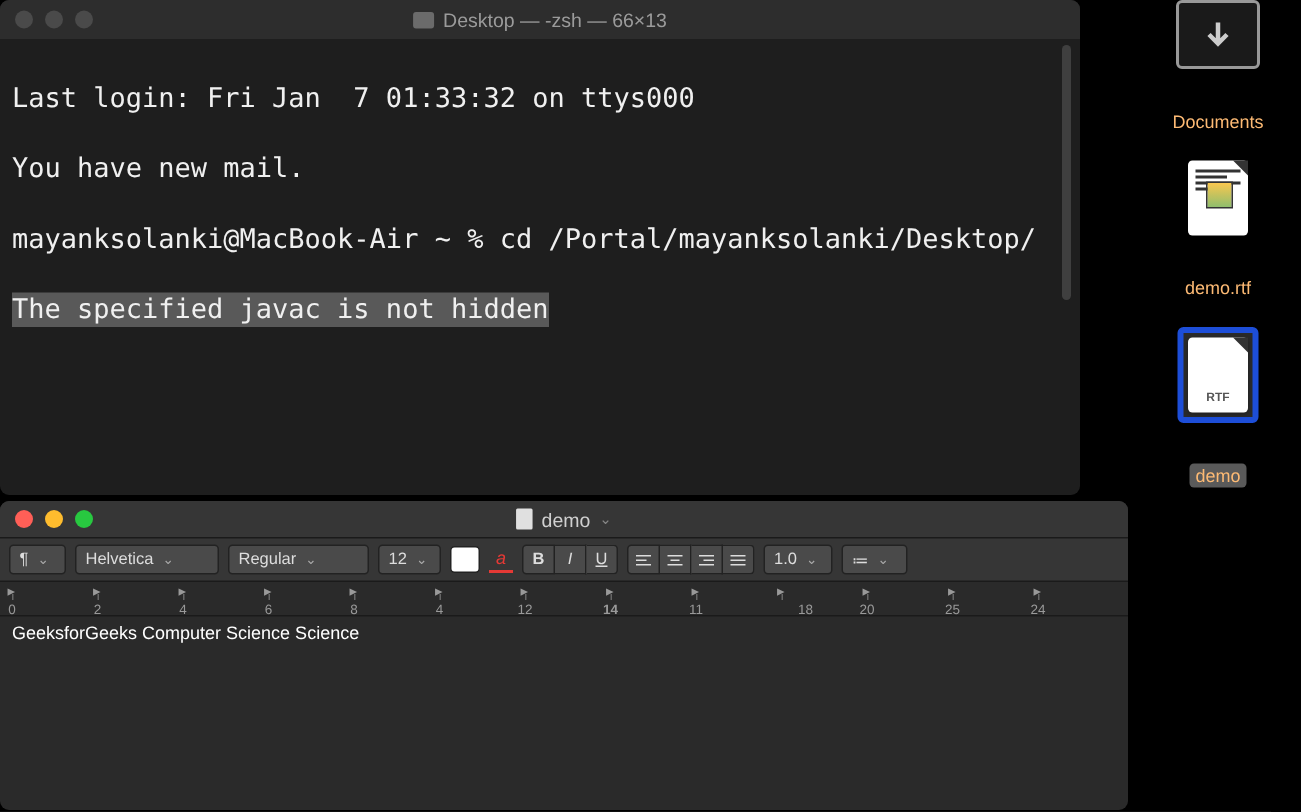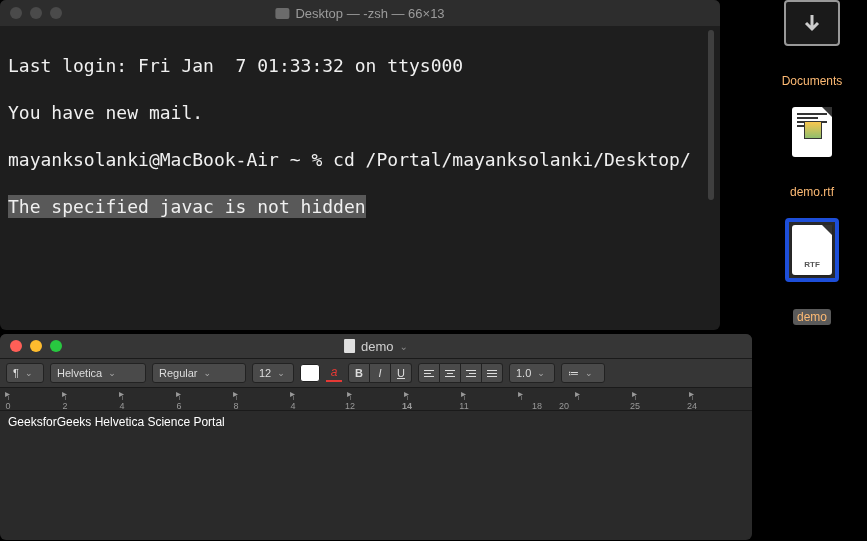--- a/index.html
+++ b/index.html
@@ -478,32 +478,32 @@
         <span class="ruler-tab" style="left: 404px;">▸</span>
         <span class="ruler-num" style="left: 407px; font-weight: bold;">14</span>
         <span class="ruler-tick" style="left: 407px;"></span>
         <span class="ruler-tab" style="left: 461px;">▸</span>
         <span class="ruler-num" style="left: 464px;">11</span>
         <span class="ruler-tick" style="left: 464px;"></span>
         <span class="ruler-tab" style="left: 518px;">▸</span>
         <span class="ruler-num" style="left: 521px; margin-left: 16px;">18</span>
         <span class="ruler-tick" style="left: 521px;"></span>
         <span class="ruler-tab" style="left: 575px;">▸</span>
-        <span class="ruler-num" style="left: 564px;">20</span>
+        <span class="ruler-num" style="left: 578px;">20</span>
         <span class="ruler-tick" style="left: 578px;"></span>
         <span class="ruler-tab" style="left: 632px;">▸</span>
         <span class="ruler-num" style="left: 635px;">25</span>
         <span class="ruler-tick" style="left: 635px;"></span>
         <span class="ruler-tab" style="left: 689px;">▸</span>
         <span class="ruler-num" style="left: 692px;">24</span>
         <span class="ruler-tick" style="left: 692px;"></span>
       </div>
   </div>
   <div class="textedit-body">
-    <span>GeeksforGeeks Helvetica Science Portal</span>
+    <span>GeeksforGeeks Computer Science Science</span>
   </div>
 </div>
 
 <div class="desktop-icons">
   <div class="desktop-item">
     <div class="icon-box">
       <svg class="down-arrow-svg" viewBox="0 0 24 24">
           <path d="M12 4 L12 16 M6 12 L12 18 L18 12"></path>
         </svg>
     </div>

